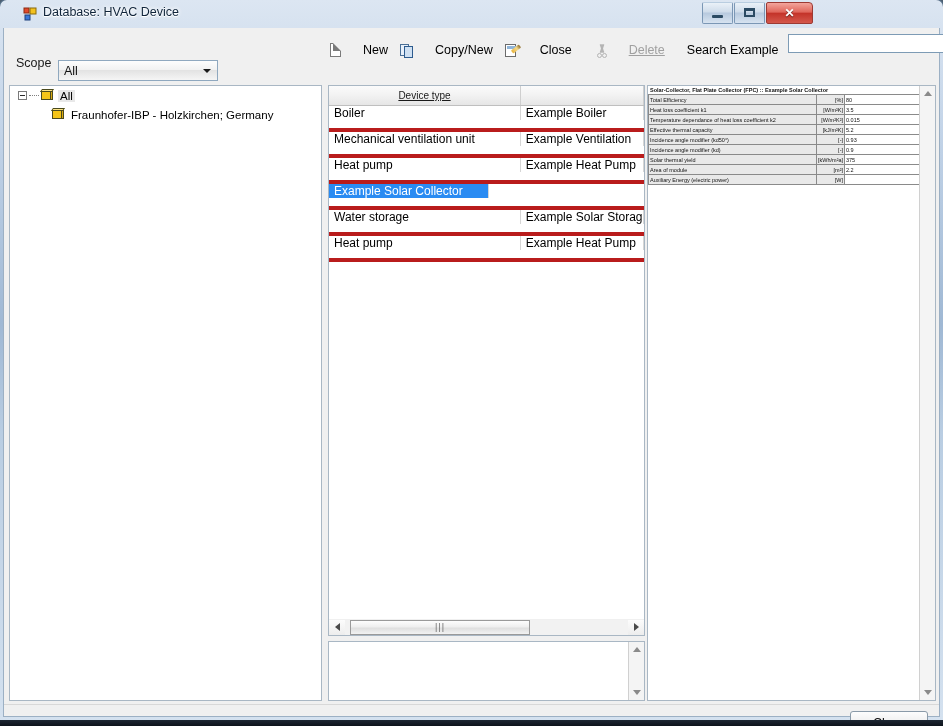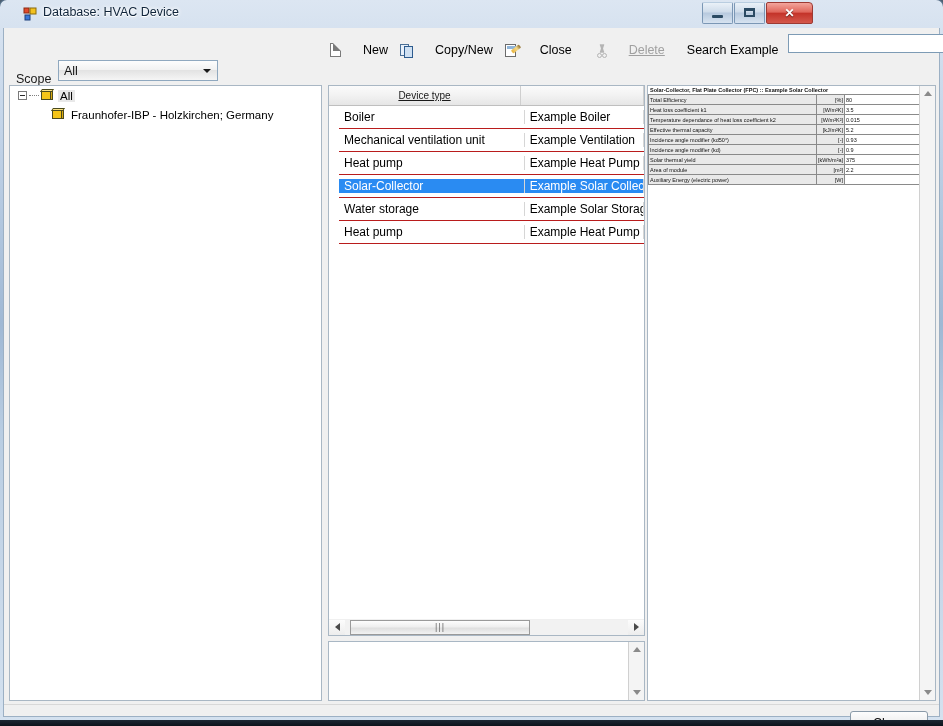--- a/index.html
+++ b/index.html
@@ -142,21 +142,21 @@
   }
   .ico-find .l1{left:0;} .ico-find .l2{left:5px;}
   .ico-find .h1,.ico-find .h2{
     position:absolute;top:8px;width:2px;height:4px;background:#2b4a78;
   }
   .ico-find .h1{left:2px;transform:rotate(25deg);}
   .ico-find .h2{left:9px;transform:rotate(25deg);}
 
   
   .scope-label{
-    position:absolute;left:12px;top:44px;font-size:12.5px;color:#1a1a1a;
+    position:absolute;left:12px;top:28px;font-size:12.5px;color:#1a1a1a;
   }
   .scope-combo{
     position:absolute;left:54px;top:32px;width:160px;height:21px;
     border:1px solid #8fa8bf;box-sizing:border-box;
     background:linear-gradient(180deg,#fdfdfd 0%,#f1f1f1 48%,#e3e3e3 50%,#f5f5f5 100%);
     display:flex;align-items:center;
   }
   .scope-combo .val{padding-left:5px;font-size:12.5px;color:#111;}
   .scope-combo .arrow{
     position:absolute;right:6px;top:8px;
@@ -210,21 +210,21 @@
     display:flex;height:19px;
     background:linear-gradient(180deg,#fbfbfb 0%,#f2f2f2 50%,#e6e6e6 100%);
     border-bottom:1px solid #bfbfbf;
   }
   .gh-cell{
     font-size:10px;color:#1a1a1a;display:flex;align-items:center;justify-content:center;
     border-right:1px solid #cfcfcf;box-sizing:border-box;height:19px;text-decoration:underline;
   }
   .gh-c1{width:250px;}
   .gh-c2{width:160px;}
-  .grow{display:flex;height:22px;border-bottom:1px solid #b91c1c;align-items:center;margin-left:10px;}
+  .grow{display:flex;height:22px;border-bottom:4px solid #b91c1c;align-items:flex-start;}
   .grow.sel .gc{background:#2a8bf2;color:#fff;}
   .gc{
     font-size:12px;color:#000;display:flex;align-items:center;
     padding-left:5px;border-right:1px solid #d6d6d6;box-sizing:border-box;
     white-space:nowrap;overflow:hidden;
   }
   .gc1{width:250px;}
   .gc2{width:160px;}
 
   
@@ -432,21 +432,20 @@
             </div>
             <div class="grow">
               <div class="gc gc1">Mechanical ventilation unit</div>
               <div class="gc gc2">Example Ventilation</div>
             </div>
             <div class="grow">
               <div class="gc gc1">Heat pump</div>
               <div class="gc gc2">Example Heat Pump</div>
             </div>
             <div class="grow sel">
-              <div class="gc gc1">Solar-Collector</div>
               <div class="gc gc2">Example Solar Collector</div>
             </div>
             <div class="grow">
               <div class="gc gc1">Water storage</div>
               <div class="gc gc2">Example Solar Storage</div>
             </div>
             <div class="grow">
               <div class="gc gc1">Heat pump</div>
               <div class="gc gc2">Example Heat Pump</div>
             </div>

